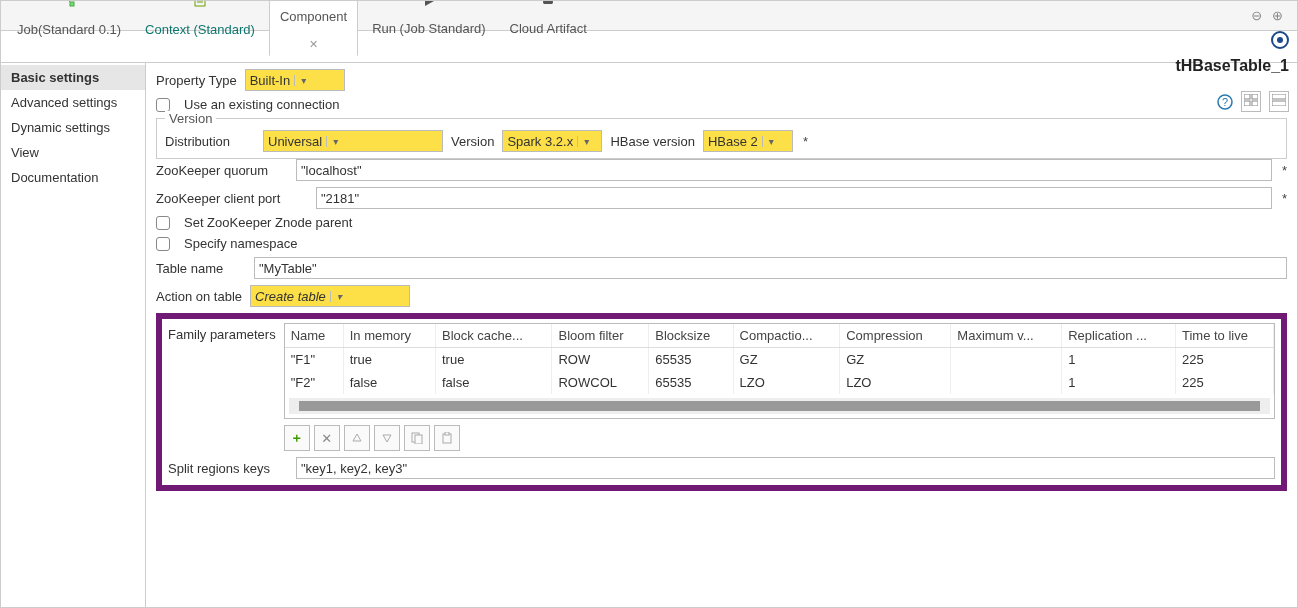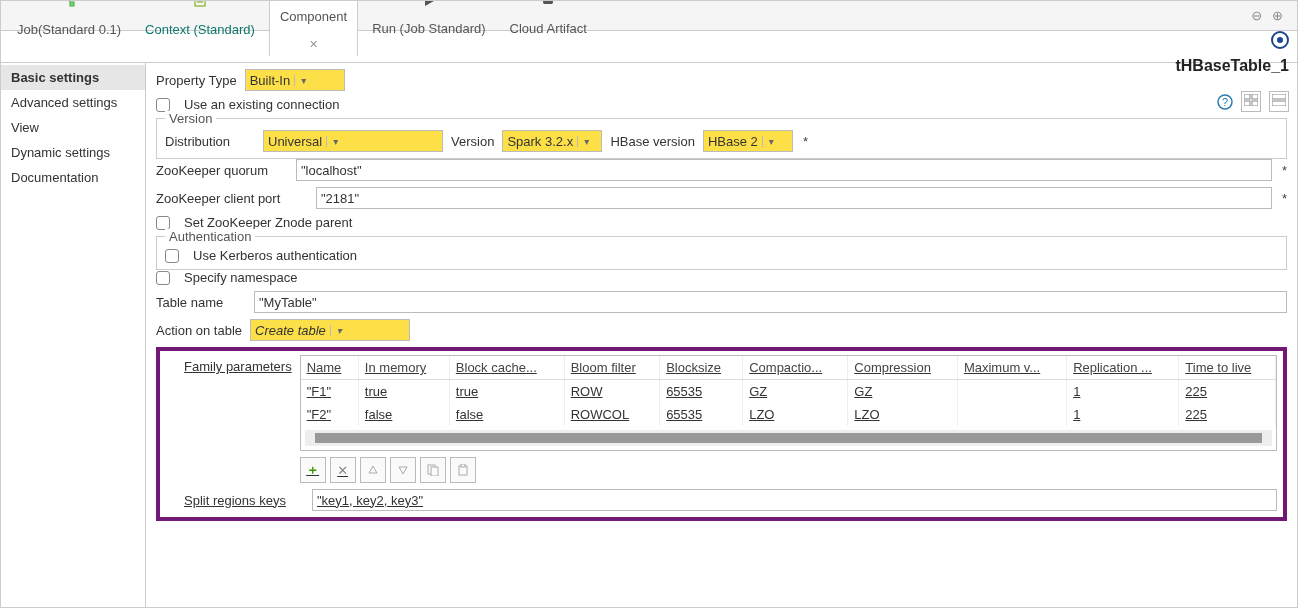--- a/index.html
+++ b/index.html
@@ -123,23 +123,22 @@
     position: relative;
     top: -14px;
     background: #fff;
     display: inline-block;
     padding: 0 4px;
     color: #555;
   }
   .fieldset .inner { margin-top: -10px; }
   .asterisk { color: #444; margin-left: 2px; }
   .highlight {
-    border: 4px solid #701a75;
-    padding: 4px 6px 6px 24px;
-    text-decoration: underline;
+    border: 6px solid #701a75;
+    padding: 4px 6px 6px 6px;
   }
   .table-wrap {
     border: 1px solid #bbb;
     margin-left: 0;
   }
   .table {
     width: 100%;
     border-collapse: collapse;
   }
   .table th, .table td {
@@ -276,24 +275,24 @@
 <div class="body-row">
 
   <div class="sidebar">
     <div class="sidebar-item selected">
       <span>Basic settings</span>
     </div>
     <div class="sidebar-item">
       <span>Advanced settings</span>
     </div>
     <div class="sidebar-item">
+      <span>Dynamic settings</span>
+    </div>
+    <div class="sidebar-item">
       <span>View</span>
-    </div>
-    <div class="sidebar-item">
-      <span>Dynamic settings</span>
     </div>
     <div class="sidebar-item">
       <span>Documentation</span>
     </div>
   </div>
 
   <div class="main">
 
     <div class="row">
       <span class="label">Property Type</span>
@@ -344,27 +343,20 @@
         <span>"2181"</span>
       </div>
       <span class="asterisk">*</span>
     </div>
 
     <div class="row">
       <span class="checkbox"></span>
       <span class="label">Set ZooKeeper Znode parent</span>
     </div>
 
-    <div class="fieldset">
-      <span class="legend">Authentication</span>
-      <div class="inner row" style="margin-bottom:0;">
-        <span class="checkbox"></span>
-        <span class="label">Use Kerberos authentication</span>
-      </div>
-    </div>
 
     <div class="row">
       <span class="checkbox"></span>
       <span class="label">Specify namespace</span>
     </div>
 
     <div class="row">
       <span class="label" style="width:90px;">Table name</span>
       <div class="input">
         <span>"MyTable"</span>

